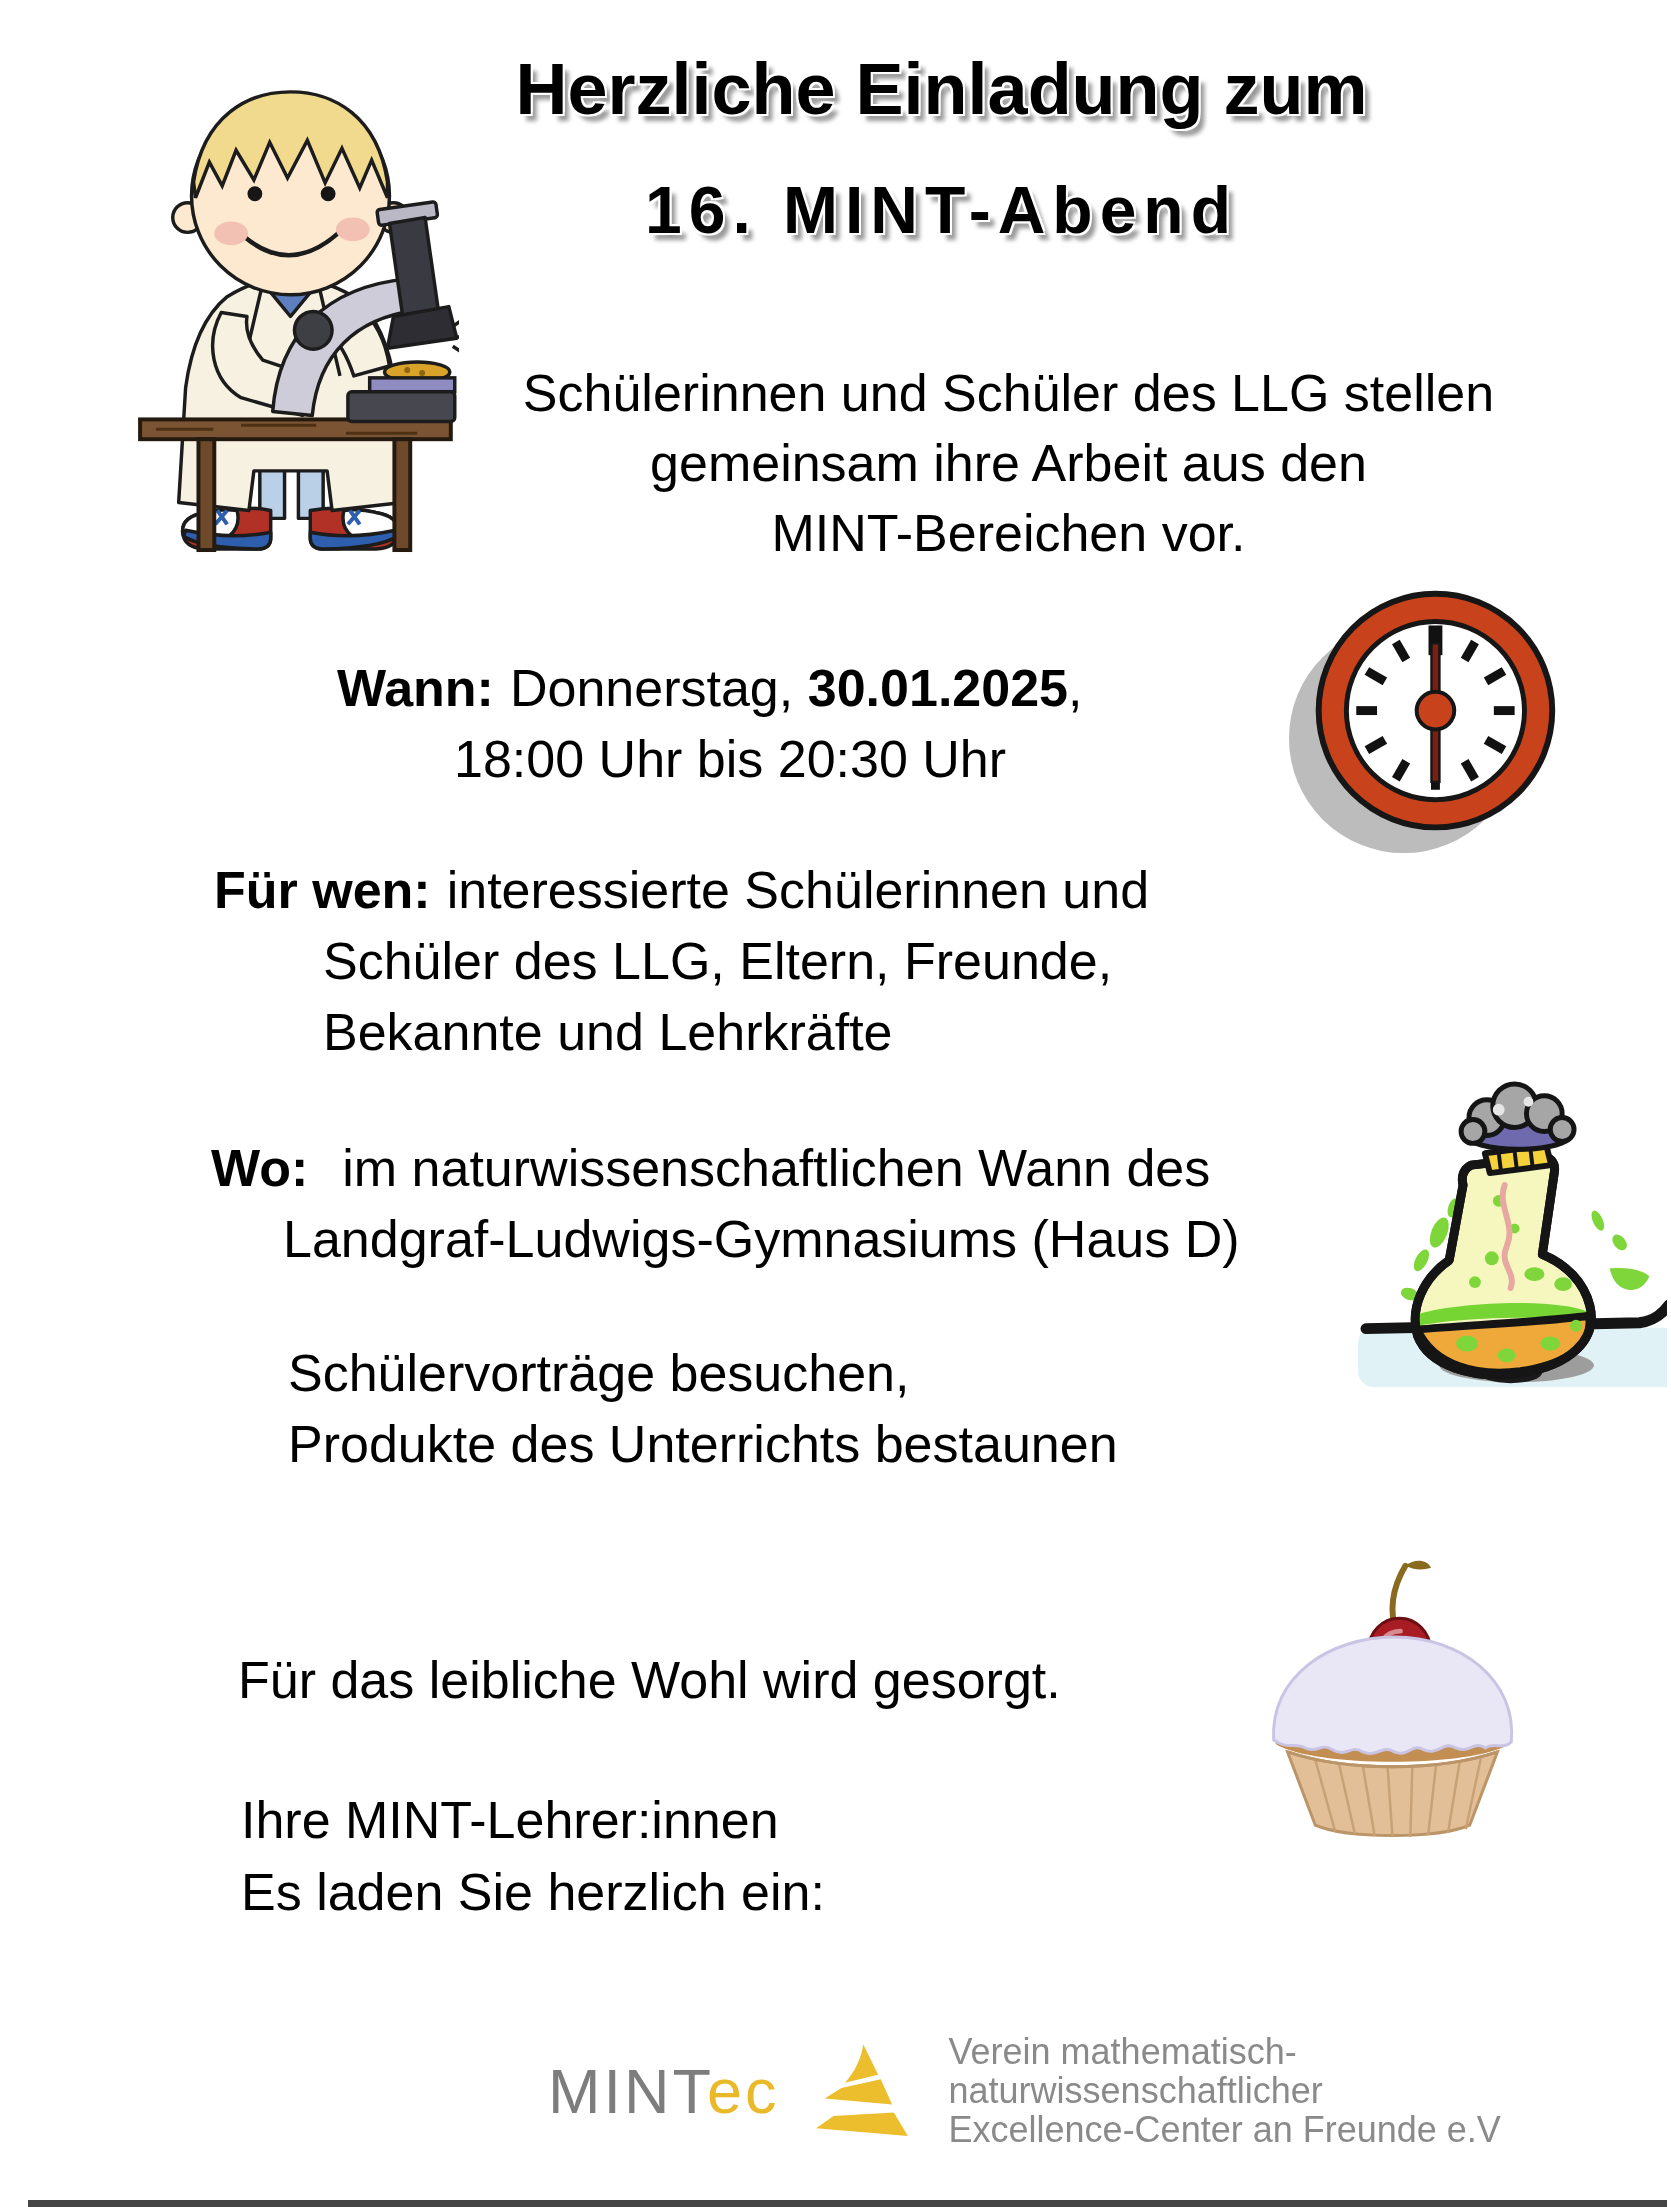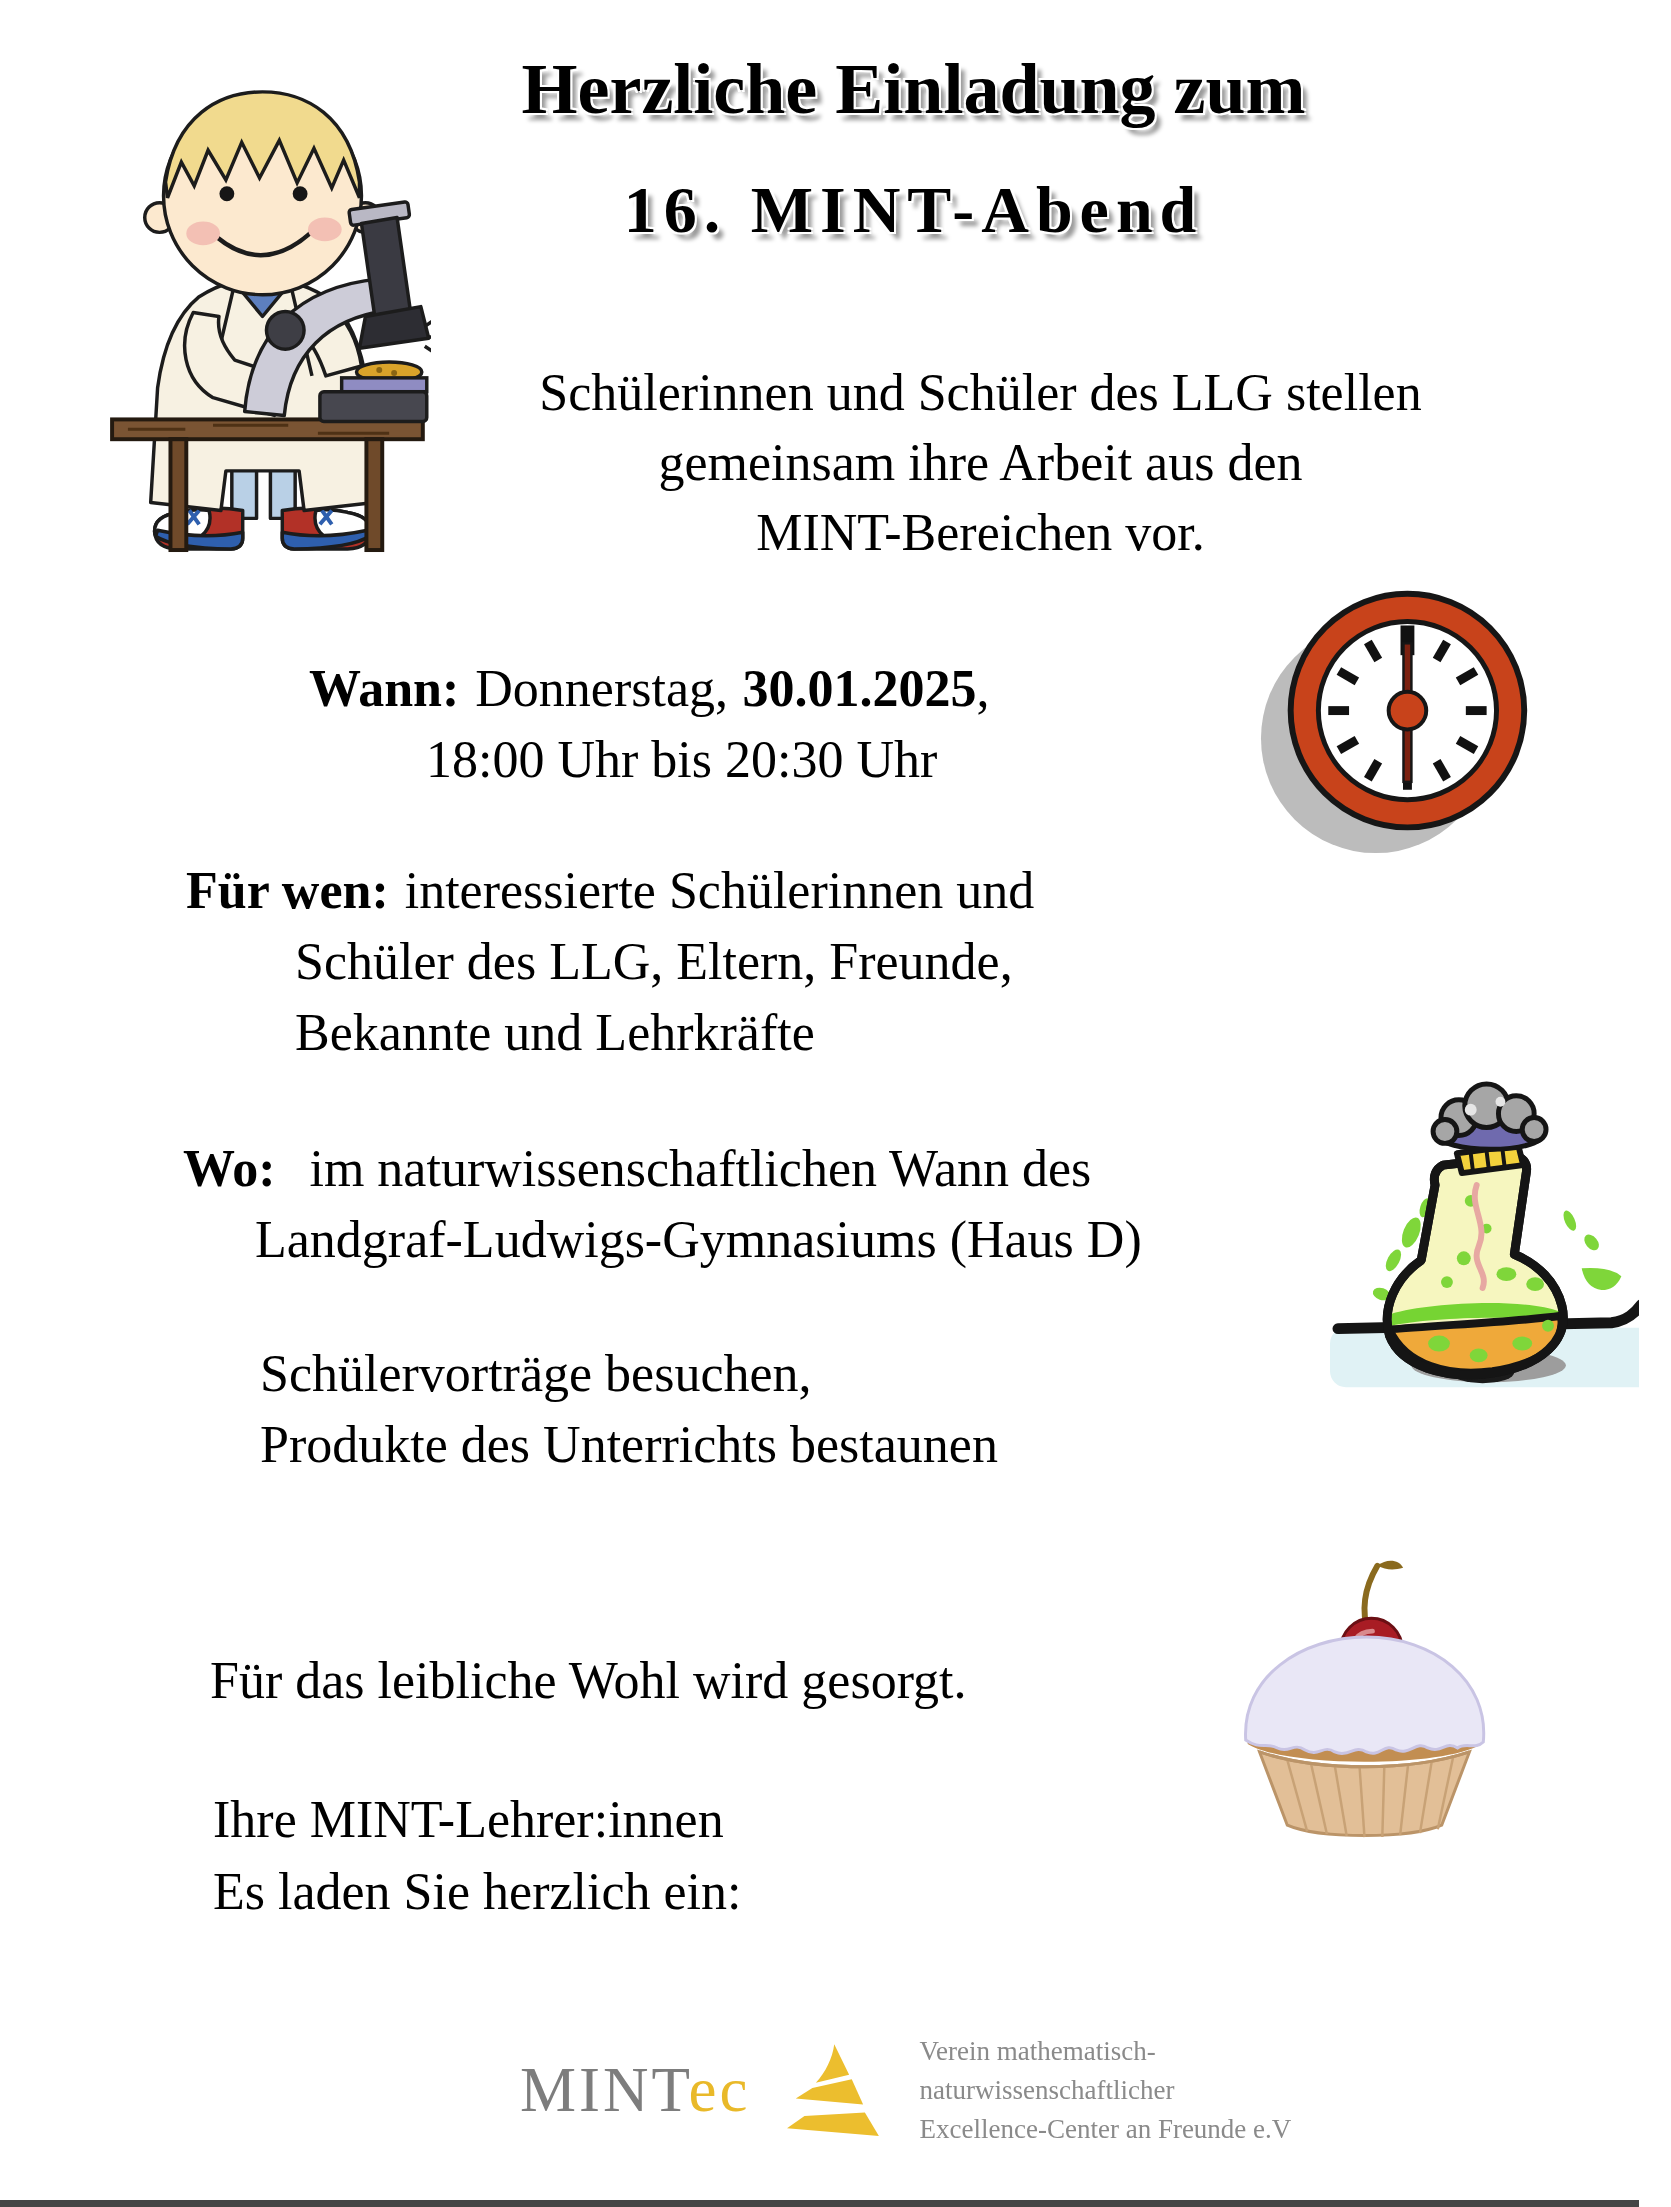--- a/index.html
+++ b/index.html
@@ -1,18 +1,18 @@
 <!DOCTYPE html>
 <html><head>
 <meta charset="utf-8">
 <style>
   html,body{margin:0;padding:0;background:#ffffff;}
   .page{
     position:relative;width:1639px;height:2208px;background:#ffffff;overflow:hidden;
-    font-family:Liberation Serif, serif;color:#000;
+    font-family:Liberation Sans, sans-serif;color:#000;margin-left:28px;
   }
   
   .title-line{
     position:absolute;left:198px;right:10px;text-align:center;font-weight:700;color:#000;
     text-shadow:-2px -2px 0 #fff,2px -2px 0 #fff,-2px 2px 0 #fff,2px 2px 0 #fff,6px 7px 4px #9a9a9a;
     white-space:nowrap;
   }
   .title-1{top:48px;font-size:72px;}
   .title-2{top:172px;font-size:66px;letter-spacing:7px;}
   
@@ -38,21 +38,21 @@
   .scientist{left:94px;top:79px;width:337px;height:475px;}
   .clock{left:1249px;top:576px;width:307px;height:287px;}
   .flask{left:1322px;top:1074px;width:347px;height:327px;}
   .cupcake{left:1216px;top:1546px;width:297px;height:297px;}
   
   .logo{position:absolute;left:520px;top:2032px;display:flex;align-items:center;gap:9px;}
   .brand{font-size:63px;letter-spacing:3px;white-space:nowrap;}
   .brand .mint{color:#7d7d7d;}
   .brand .ec{color:#e9b929;}
   .pyr{width:105px;height:99px;margin:0 26px 0 20px;}
-  .tagline{font-size:27px;line-height:39px;color:#8a8a8a;white-space:nowrap;}
+  .tagline{font-size:36px;line-height:39px;color:#8a8a8a;white-space:nowrap;}
   .bottombar{position:absolute;left:0;bottom:0;width:100%;height:8px;background:#454545;}
 </style>
 </head>
 <body>
 
 <div class="page">
 
   <div class="title-line title-1">Herzliche Einladung zum</div>
   <div class="title-line title-2">16. MINT-Abend</div>
 

